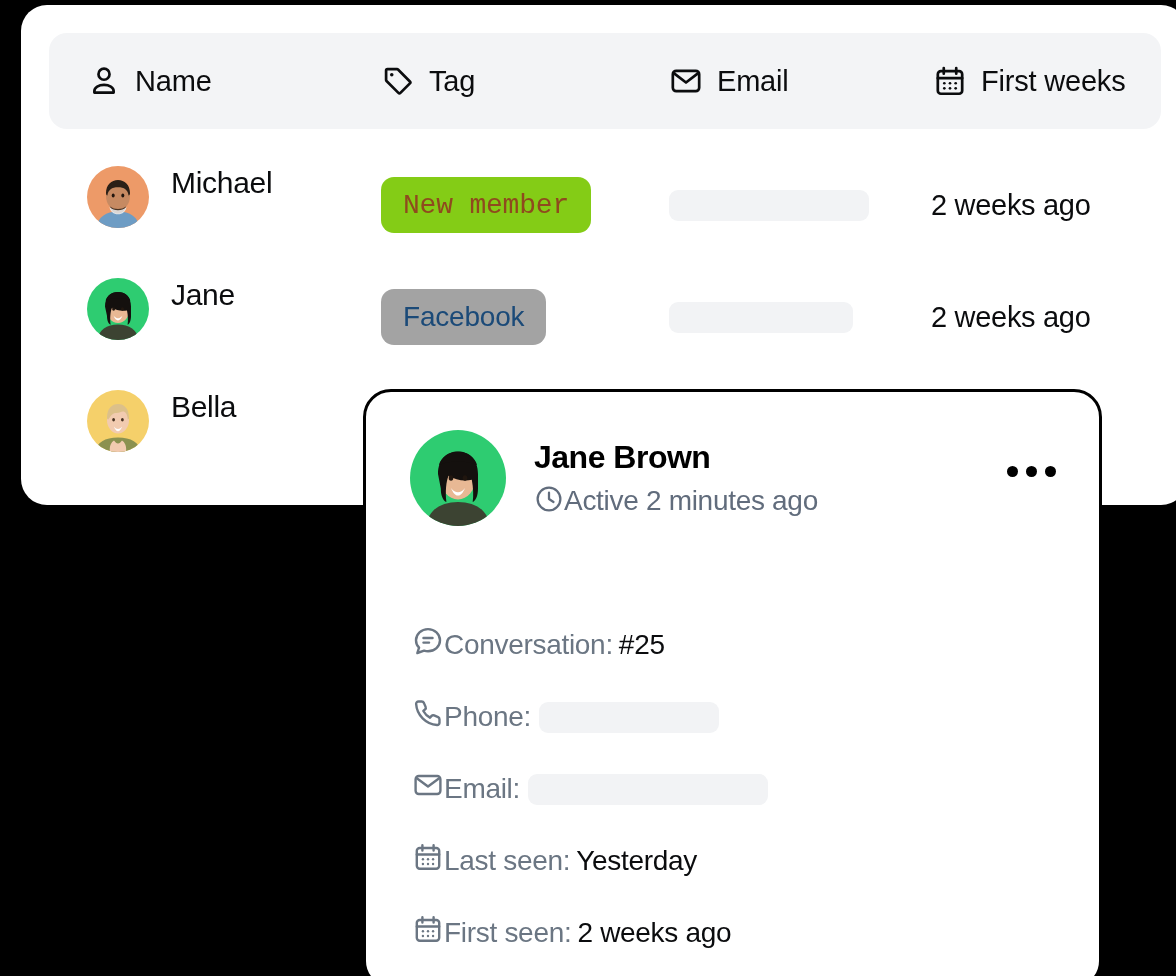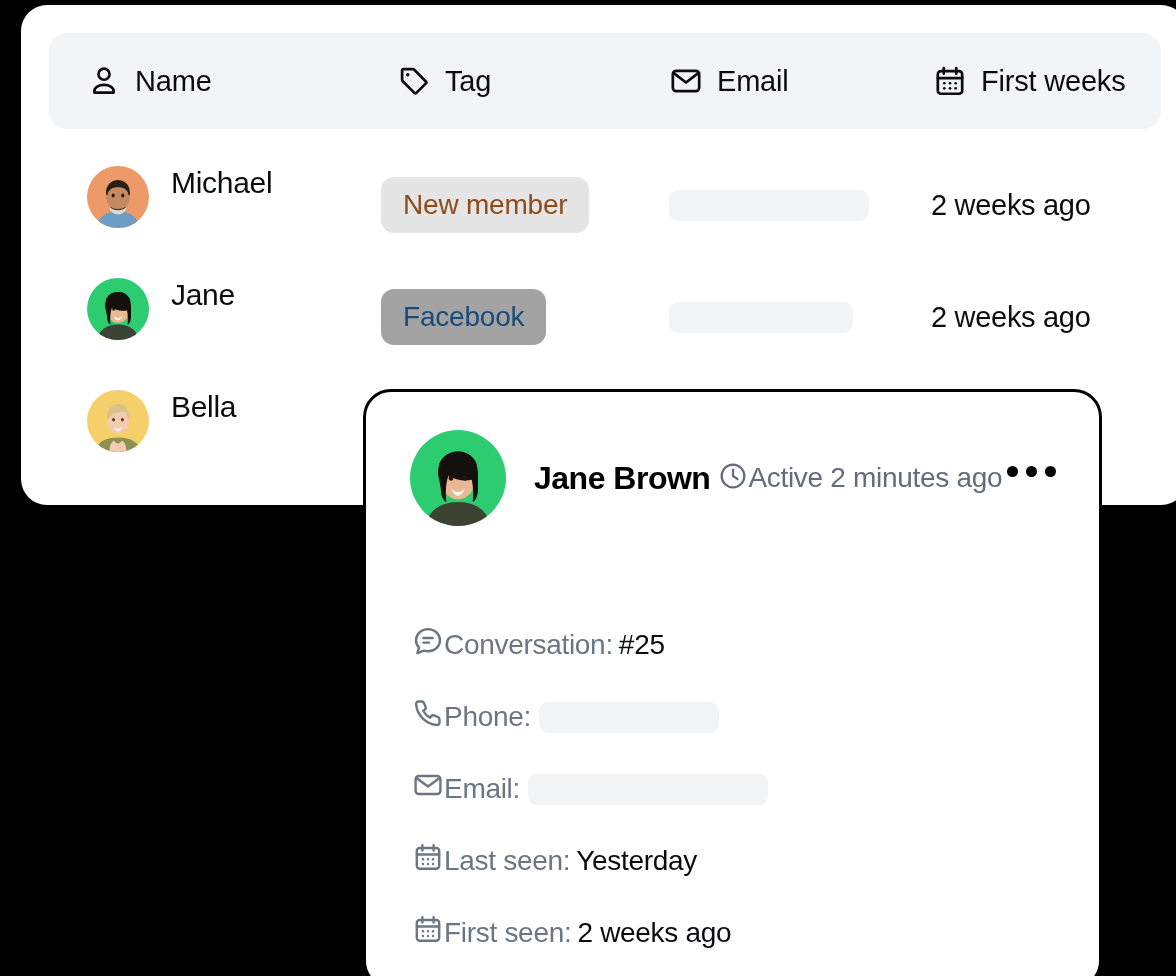--- a/index.html
+++ b/index.html
@@ -52,21 +52,21 @@
   .head-cell .hlabel {
     font-size: 29px;
     font-weight: 500;
     color: #0b0c0e;
     letter-spacing: -0.2px;
     white-space: nowrap;
   }
   .head-cell svg { display: block; }
 
   .hc-name  { left: 38px;  }
-  .hc-tag   { left: 348px; }
+  .hc-tag   { left: 332px; }
   .hc-email { left: 620px; }
   .hc-first { left: 884px; }
 
   
   .row {
     position: absolute;
     left: 0;
     width: 1166px;
     height: 78px;
   }
@@ -178,21 +178,21 @@
   }
   .dc-avatar {
     width: 96px;
     height: 96px;
     border-radius: 50%;
     overflow: hidden;
     flex: none;
   }
   .dc-avatar svg { display: block; width: 96px; height: 96px; }
 
-  .dc-names { display: flex; gap: 8px; }
+  .dc-names { display: flex; flex-direction: column; gap: 8px; }
   .dc-title {
     font-size: 32px;
     font-weight: 700;
     color: #000000;
     letter-spacing: -0.5px;
     white-space: nowrap;
   }
   .dc-sub {
     display: flex;
     align-items: center;
@@ -327,21 +327,21 @@
             <path d="M23 40.5c1 4.6 4.2 7 8 7s7-2.4 8-7c-2.3 1.7-4.9 2.5-8 2.5s-5.7-.8-8-2.5z" fill="#4a3424"></path>
             <ellipse cx="26.2" cy="29.5" rx="1.5" ry="1.9" fill="#20160f"></ellipse>
             <ellipse cx="35.8" cy="29.5" rx="1.5" ry="1.9" fill="#20160f"></ellipse>
             <path d="M22.5 41c2.6 2.2 5.3 3.2 8.5 3.2s5.9-1 8.5-3.2c-.6 4.4-4 7.3-8.5 7.3s-7.9-2.9-8.5-7.3z" fill="#f3f3f3" opacity="0.85"></path>
           </svg>
         </div>
         <span class="name-text">Michael</span>
       </div>
 
       <div class="cell-tag">
-        <span class="tag-chip" id="tag0" style="background: #e5e5e5; color: rgb(143, 74, 30);">New member</span>
+        <span class="tag-chip" id="tag0" style="background: #84cc16; color: rgb(143, 74, 30); font-family: Liberation Mono, monospace;">New member</span>
       </div>
 
       <div class="cell-email e1">
         <div class="redact-bar rb-1"></div>
       </div>
 
       <div class="cell-first">
         <span class="first-text">2 weeks ago</span>
       </div>
     </div>

